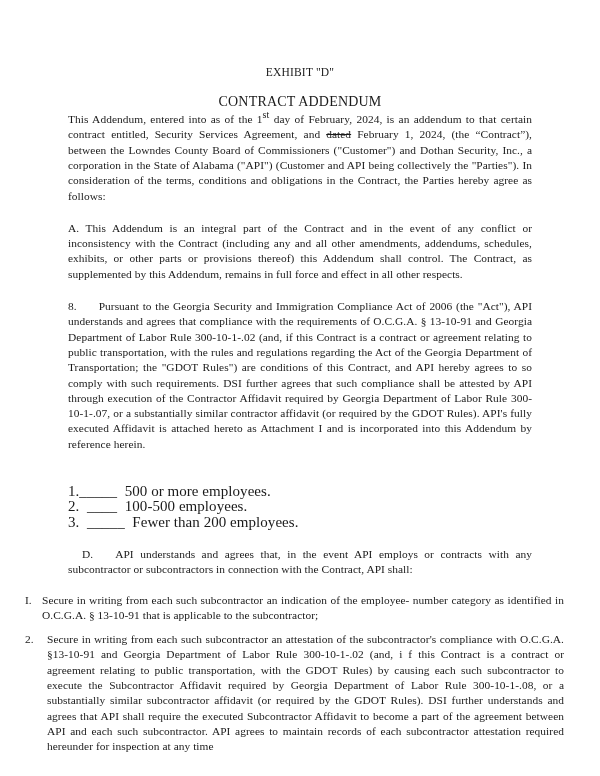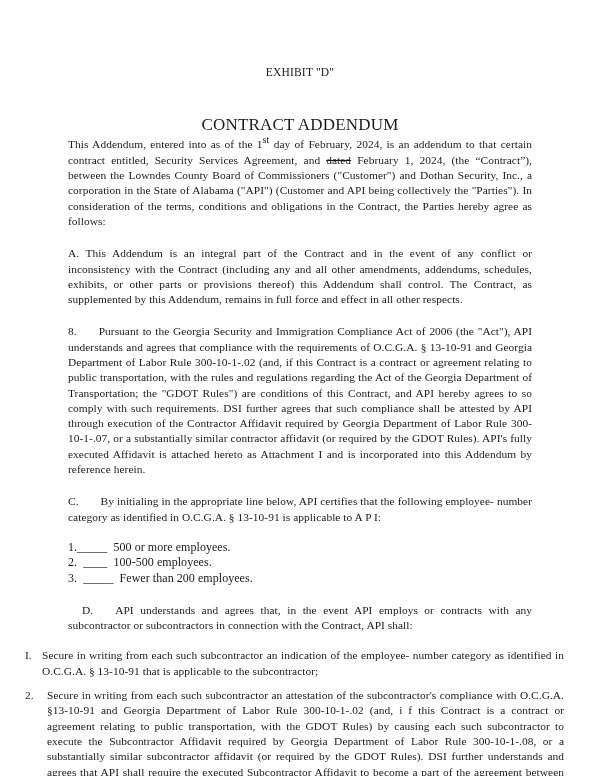--- a/index.html
+++ b/index.html
@@ -26,22 +26,22 @@
   .title-block {
     text-align: center;
     padding-top: 66px;
   }
   .exhibit-title {
     font-size: 11.5px;
     letter-spacing: 0.2px;
     line-height: 1.2;
   }
   .contract-title {
-    margin-top: 33px;
-    font-size: 17px;
+    margin-top: 12px;
+    font-size: 14px;
     line-height: 1.45;
     letter-spacing: 0.2px;
   }
   .contract-title .l2 {
     display: block;
     letter-spacing: 0.1px;
   }
 
   
   .body-wrap {
@@ -64,21 +64,21 @@
   .strike { text-decoration: line-through; }
   sup { font-size: 10px; vertical-align: super; line-height: 0; }
 
   
   .num-list {
     margin: 0;
     padding: 0;
     list-style: none;
   }
   .num-list li {
-    font-size: 12px;
+    font-size: 15px;
     line-height: 15.3px;
     white-space: pre;
     letter-spacing: 0.05px;
   }
 
   
   .sub-list {
     margin: 0;
     padding: 0 36px 0 25px;
     list-style: none;
@@ -121,21 +121,20 @@
     <div class="gap-lg"></div>
 
     <p class="para">A. This Addendum is an integral part of the Contract and in the event of any conflict or inconsistency with the Contract (including any and all other amendments, addendums, schedules, exhibits, or other parts or provisions thereof) this Addendum shall control. The Contract, as supplemented by this Addendum, remains in full force and effect in all other respects.</p>
 
     <div class="gap-lg"></div>
 
     <p class="para"><span>8.</span><span class="indent-tab"></span><span>Pursuant to the Georgia Security and Immigration Compliance Act of 2006 (the "Act"), API understands and agrees that compliance with the requirements of O.C.G.A. § 13-10-91 and Georgia Department of Labor Rule 300-10-1-.02 (and, if this Contract is a contract or agreement relating to public transportation, with the rules and regulations  regarding the Act of the Georgia Department of Transportation; the "GDOT Rules") are conditions of this Contract, and API hereby  agrees to so comply with  such  requirements. DSI further agrees that such compliance shall be attested by API through execution of the Contractor Affidavit required by Georgia Department of Labor Rule 300-10-1-.07, or a substantially similar contractor affidavit (or required by the GDOT Rules). API's fully executed Affidavit is attached hereto as Attachment I and is incorporated into this Addendum by reference herein.</span></p>
 
     <div class="gap-lg"></div>
 
-    <p class="para"><span>C.</span><span class="indent-tab"></span><span>By initialing in the appropriate line below, API certifies that the following employee- number category as identified in O.C.G.A.  § 13-10-91 is applicable to  A P I:</span></p>
 
     <div class="gap-md"></div>
 
     <ul class="num-list">
       <li>1._____  500 or more employees.</li>
       <li>2.  ____  100-500 employees.</li>
       <li>3.  _____  Fewer than 200 employees.</li>
     </ul>
 
     <div class="gap-lg"></div>

